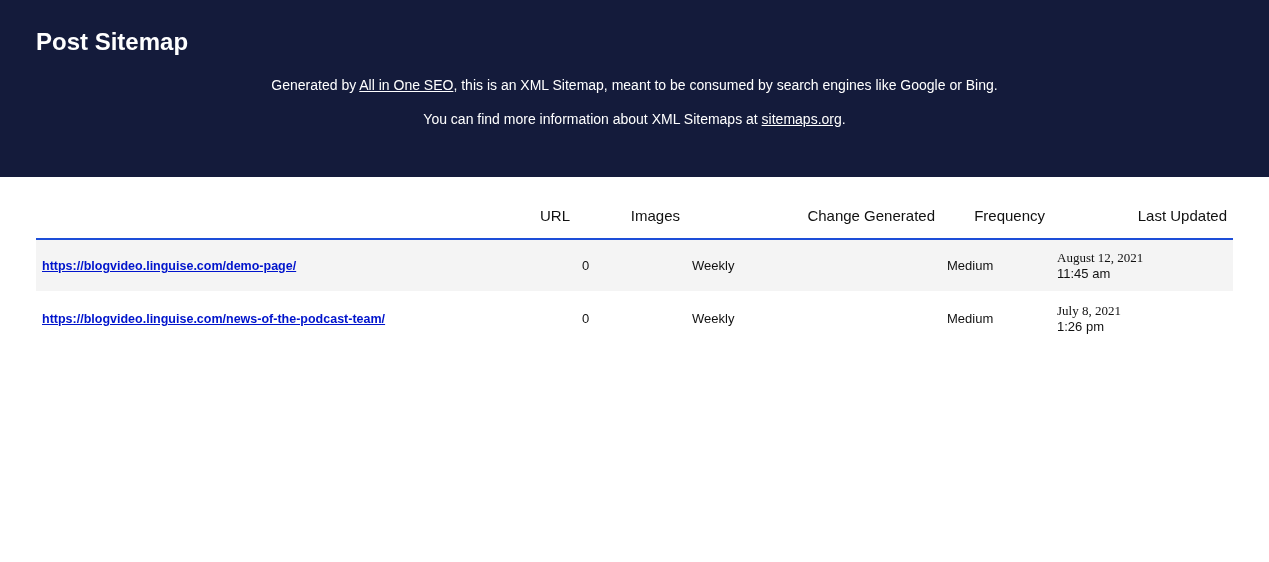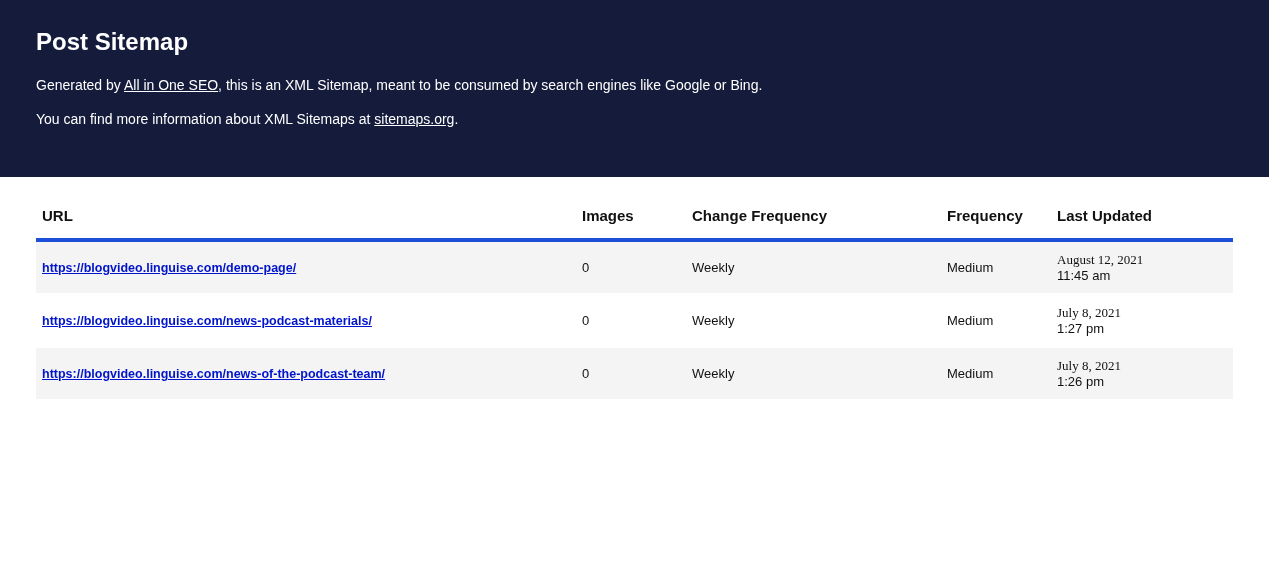--- a/index.html
+++ b/index.html
@@ -17,20 +17,21 @@
   }
   .header h1 {
     font-size: 24px;
     font-weight: 700;
     margin-bottom: 20px;
   }
   .header p {
     font-size: 14px;
     line-height: 1.4;
     margin-bottom: 14px;
+    text-align: center;
   }
   .header a {
     color: #fff;
     text-decoration: underline;
   }
   .content {
     padding: 20px 36px 30px 36px;
   }
   .breadcrumb {
     font-size: 15px;
@@ -44,25 +45,25 @@
     color: #111;
   }
   .breadcrumb .current {
     font-weight: 700;
   }
   table {
     width: 100%;
     border-collapse: collapse;
   }
   thead th {
-    text-align: left;
+    text-align: right;
     font-size: 15px;
-    font-weight: 700;
+    font-weight: 400;
     padding: 10px 6px 14px 6px;
-    border-bottom: 4px solid #1d4ed8;
+    border-bottom: 2px solid #1d4ed8;
   }
   tbody td {
     padding: 10px 6px;
     font-size: 13px;
     vertical-align: middle;
     border-bottom: 2px solid #fff;
   }
   tbody tr:nth-child(odd) td {
     background: #f4f4f4;
   }
@@ -103,44 +104,34 @@
       <col class="c-url">
         <col class="c-img">
         <col class="c-freq">
         <col class="c-prio">
         <col class="c-upd">
     </colgroup>
     <thead>
       <tr>
         <th>URL</th>
         <th>Images</th>
-        <th>Change Frequency</th>
+        <th>Change Generated</th>
         <th>Frequency</th>
         <th>Last Updated</th>
       </tr>
     </thead>
     <tbody id="rows">
     <tr>
           <td class="url"><a href="#">https://blogvideo.linguise.com/demo-page/</a></td>
           <td>0</td>
           <td>Weekly</td>
           <td>Medium</td>
           <td>
             <span class="updated-line1">August 12, 2021</span>
             <span class="updated-line2">11:45 am</span>
-          </td>
-        </tr>
-        <tr>
-          <td class="url"><a href="#">https://blogvideo.linguise.com/news-podcast-materials/</a></td>
-          <td>0</td>
-          <td>Weekly</td>
-          <td>Medium</td>
-          <td>
-            <span class="updated-line1">July 8, 2021</span>
-            <span class="updated-line2">1:27 pm</span>
           </td>
         </tr>
         <tr>
           <td class="url"><a href="#">https://blogvideo.linguise.com/news-of-the-podcast-team/</a></td>
           <td>0</td>
           <td>Weekly</td>
           <td>Medium</td>
           <td>
             <span class="updated-line1">July 8, 2021</span>
             <span class="updated-line2">1:26 pm</span>

